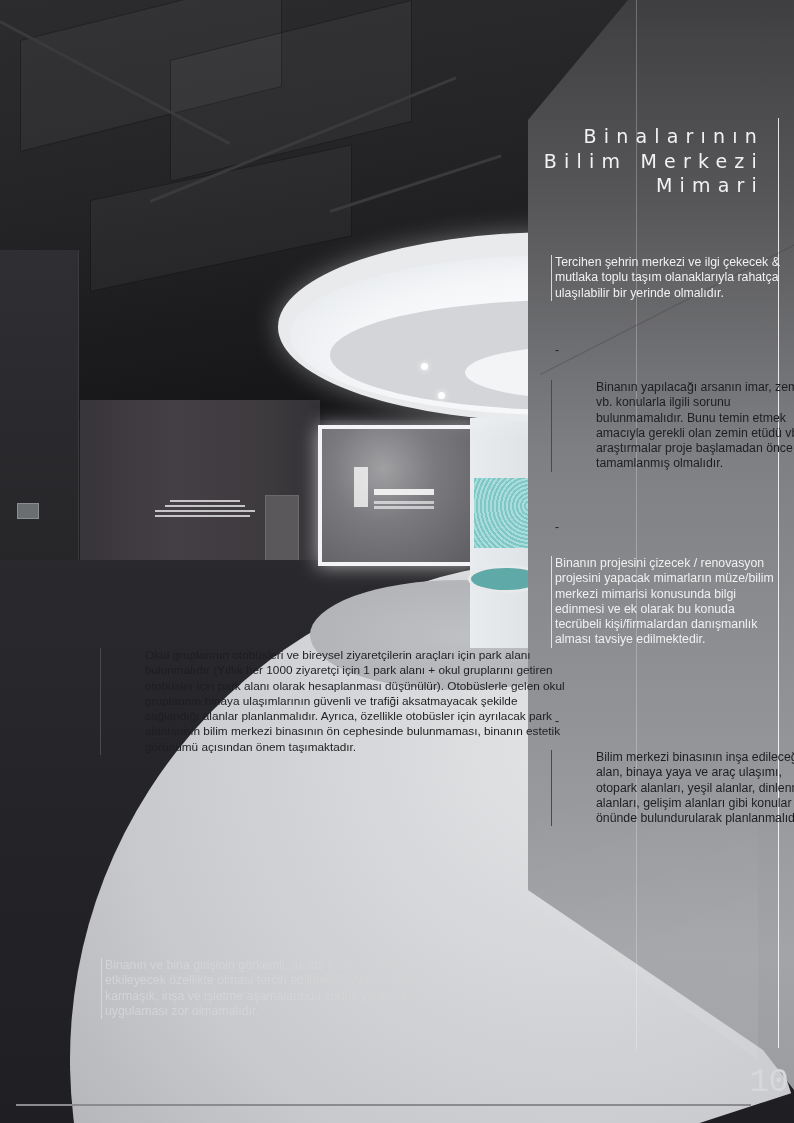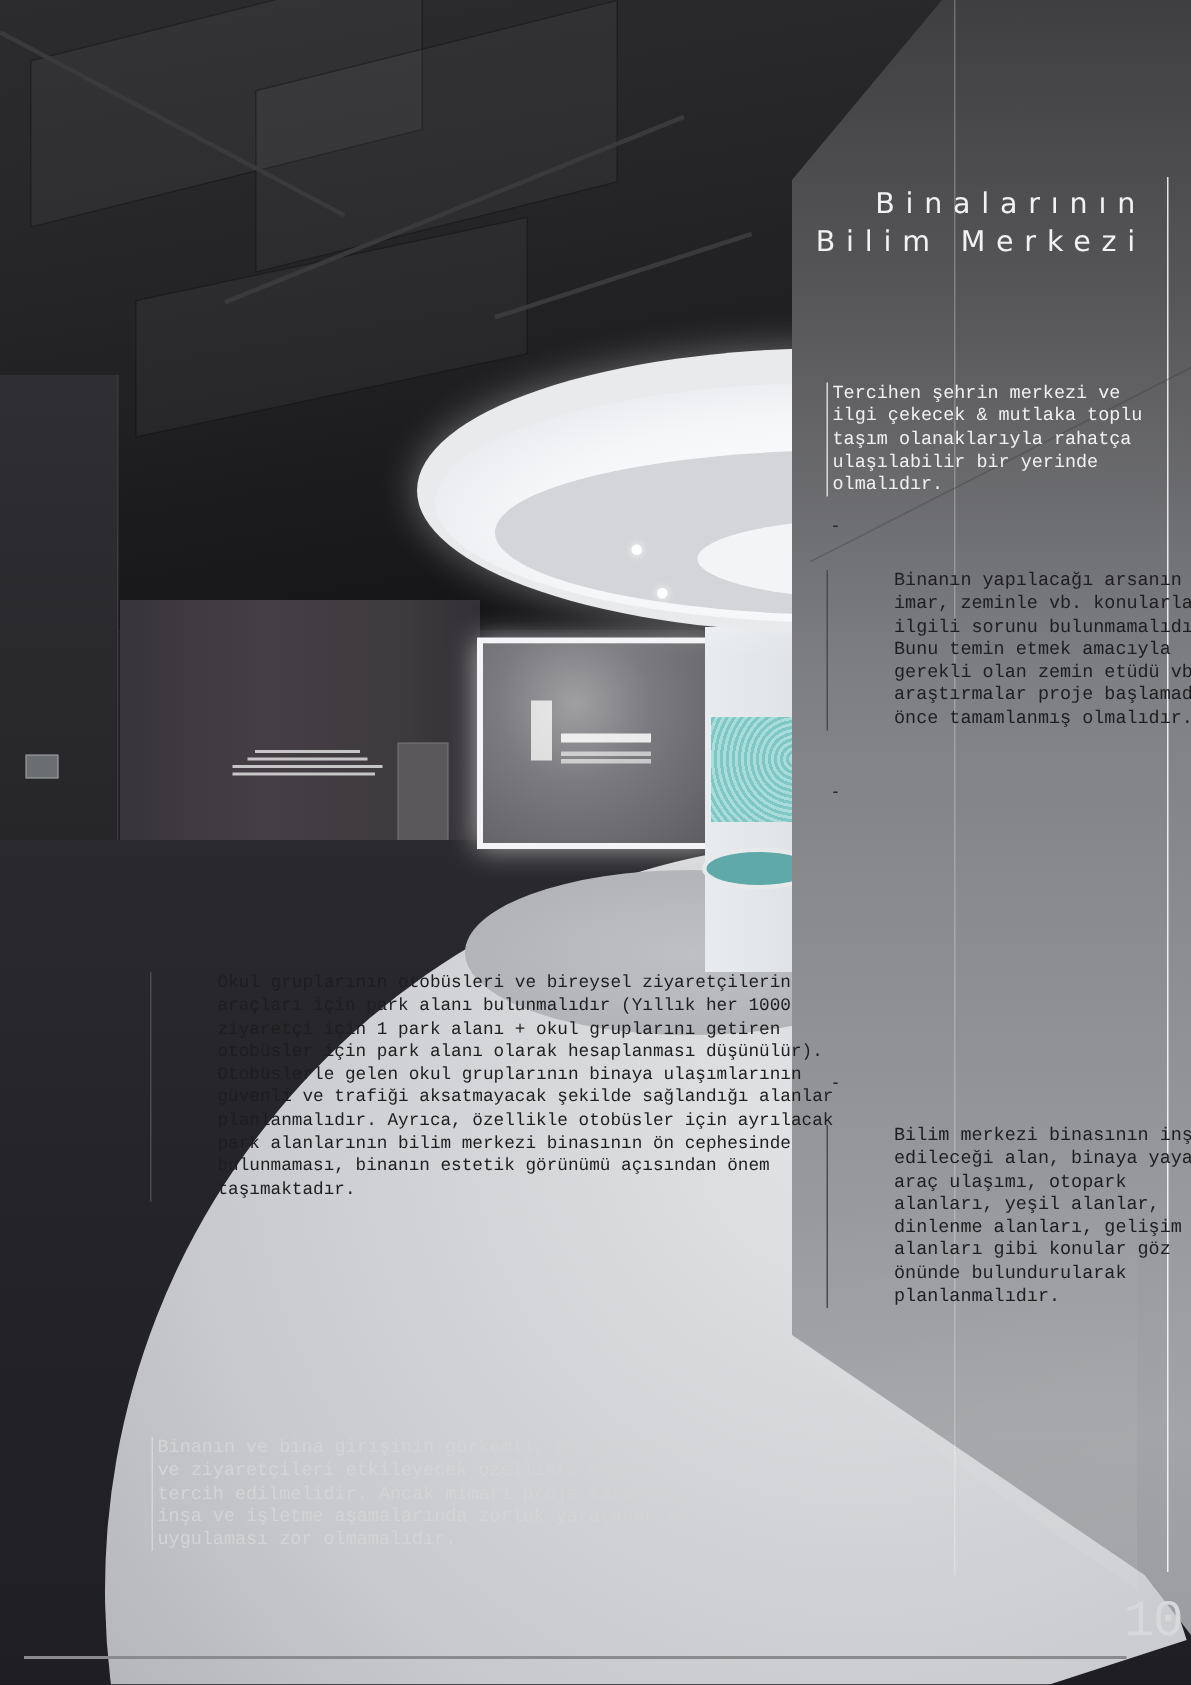--- a/index.html
+++ b/index.html
@@ -57,21 +57,21 @@
   .panel-rule { position:absolute; left:636px; top:0; width:1px; height:1050px; background:rgba(255,255,255,0.25); }
   .panel-rule-right { position:absolute; left:778px; top:118px; width:1px; height:930px; background:rgba(255,255,255,0.85); }
   .diag-line { position:absolute; left:540px; top:374px; width:300px; height:1px; background:rgba(60,60,64,0.35);
     transform-origin:left top; transform:rotate(-27deg); }
 
   
   .title { position:absolute; right:30px; top:124px; text-align:right; color:#f2f2f2;
     font-family:"DejaVu Sans", sans-serif; font-size:19px; letter-spacing:7.2px; line-height:24.5px; font-weight:normal; }
   .title div { white-space:nowrap; }
 
-  .block { position:absolute; font-family:Liberation Mono, monospace; font-size:12.3px; line-height:15.3px;
+  .block { position:absolute; font-family:Liberation Sans, sans-serif; font-size:12.3px; line-height:15.3px;
     padding-left:3px; border-left:1px solid; }
   .block.light { color:#f0f0f0; border-color:rgba(255,255,255,0.75); }
   .block.dark { color:#1e1e20; border-color:#4a4a4c;padding-left:44px; }
   .block.dim { color:#d4d4d6; border-color:rgba(220,220,220,0.75); }
 
   .dash { position:absolute; font-family:"Liberation Sans", sans-serif; font-size:12px; color:#202022; }
 
   .footer-rule { position:absolute; left:16px; top:1104px; width:735px; height:2px; background:#8b8b8e; }
   .page-number { position:absolute; right:6px; top:1062px; color:#d8d8da; font-family:Liberation Mono, monospace;
     font-size:34px; line-height:40px; letter-spacing:-1px; }
@@ -122,28 +122,30 @@
 
   <div class="panel"></div>
   <div class="panel-shade"></div>
   <div class="panel-rule"></div>
   <div class="panel-rule-right"></div>
   <div class="diag-line"></div>
 
   <div class="title">
     <div>Binalarının</div>
     <div>Bilim Merkezi</div>
+    <div>Mimari</div>
   </div>
 
   <div class="block light" style="left:551px;top:255px;width:225px;">Tercihen  şehrin merkezi ve ilgi çekecek &amp; mutlaka toplu taşım olanaklarıyla rahatça ulaşılabilir bir yerinde olmalıdır.</div>
   <div class="dash" style="left:555px;top:343px;">-</div>
 
   <div class="block dark" style="left:551px;top:380px;width:225px;"> Binanın yapılacağı arsanın imar, zeminle vb. konularla ilgili sorunu bulunmamalıdır. Bunu temin etmek amacıyla gerekli olan zemin etüdü vb. araştırmalar proje başlamadan önce tamamlanmış olmalıdır.</div>
   <div class="dash" style="left:555px;top:520px;">-</div>
 
+  <div class="block light" style="left:551px;top:556px;width:225px;">Binanın projesini çizecek / renovasyon projesini yapacak mimarların müze/bilim merkezi mimarisi konusunda bilgi edinmesi ve ek olarak bu konuda tecrübeli kişi/firmalardan danışmanlık alması tavsiye edilmektedir.</div>
   <div class="dash" style="left:555px;top:714px;">-</div>
 
   <div class="block dark" style="left:551px;top:750px;width:225px;"> Bilim merkezi binasının inşa edileceği alan, binaya yaya ve araç ulaşımı, otopark alanları, yeşil alanlar, dinlenme alanları, gelişim alanları gibi konular göz önünde bulundurularak planlanmalıdır.</div>
 
   <div class="block dark" style="left:100px;top:648px;width:420px;font-size:11.8px;">Okul gruplarının otobüsleri ve bireysel ziyaretçilerin  araçları için park alanı bulunmalıdır  (Yıllık her 1000 ziyaretçi  için 1 park alanı + okul gruplarını getiren otobüsler  için park alanı olarak hesaplanması düşünülür). Otobüslerle gelen okul gruplarının binaya ulaşımlarının güvenli ve trafiği aksatmayacak  şekilde sağlandığı alanlar planlanmalıdır.  Ayrıca, özellikle otobüsler için ayrılacak park alanlarının bilim merkezi binasının ön cephesinde  bulunmaması, binanın  estetik görünümü  açısından önem taşımaktadır.</div>
 
 
   <div class="block dim" style="left:101px;top:958px;width:370px;"> Binanın ve bina girişinin görkemli, akılda kalıcı ve ziyaretçileri etkileyecek özellikte olması tercih edilmelidir. Ancak mimari proje karmaşık, inşa ve işletme aşamalarında zorluk yaratacak ve uygulaması zor olmamalıdır.</div>
 
   <div class="footer-rule"></div>

